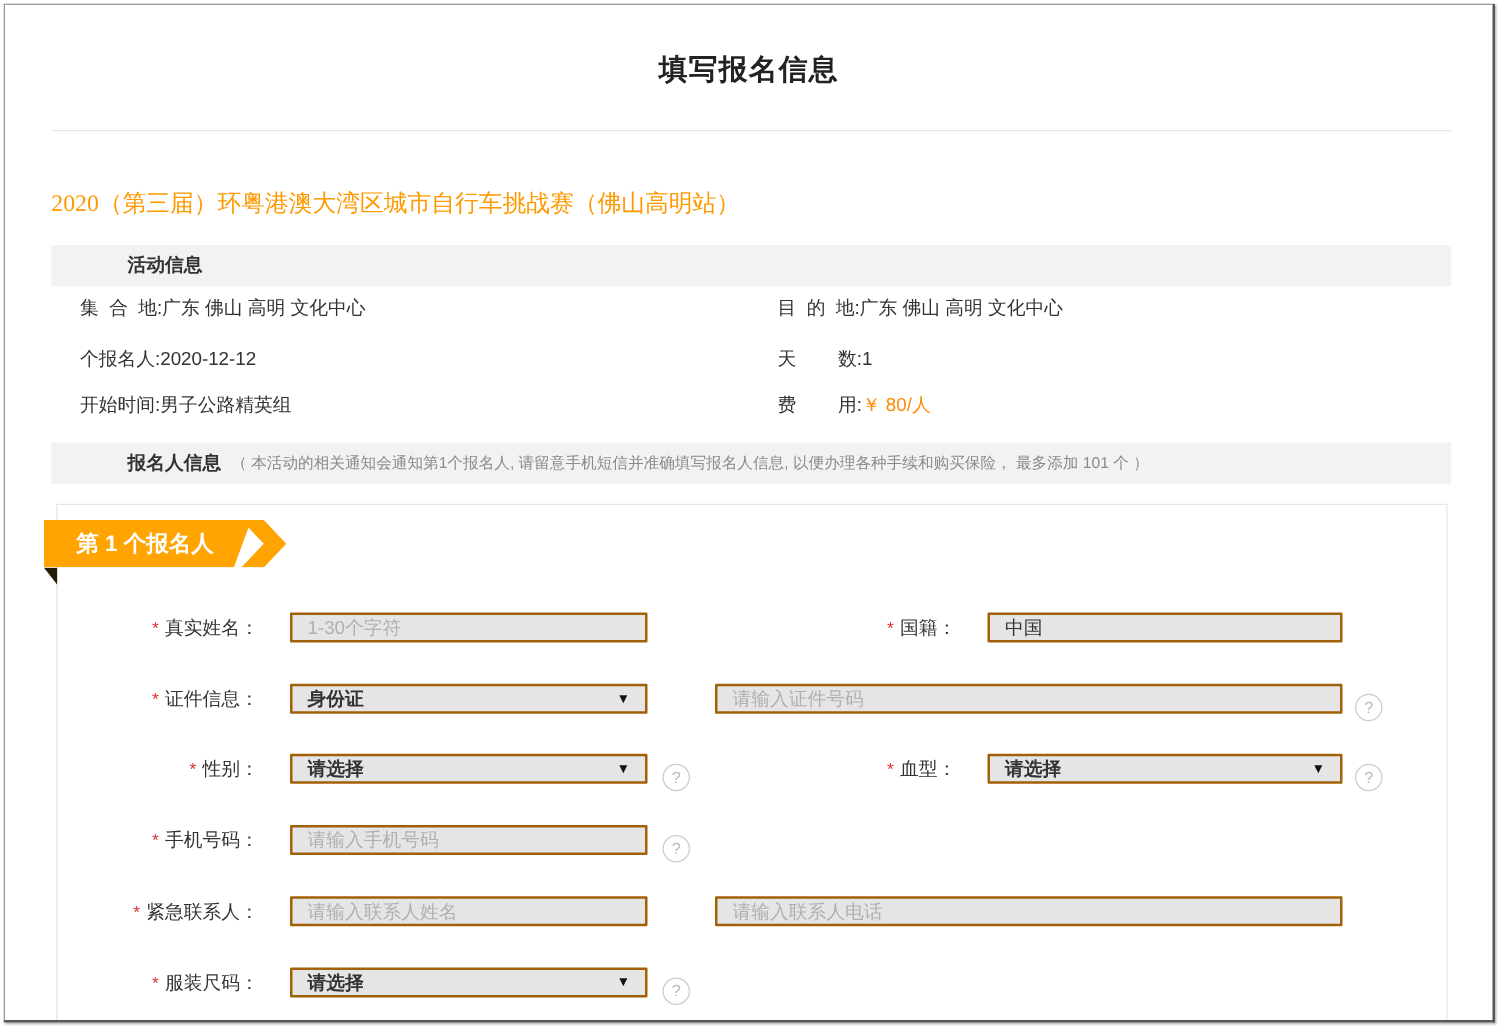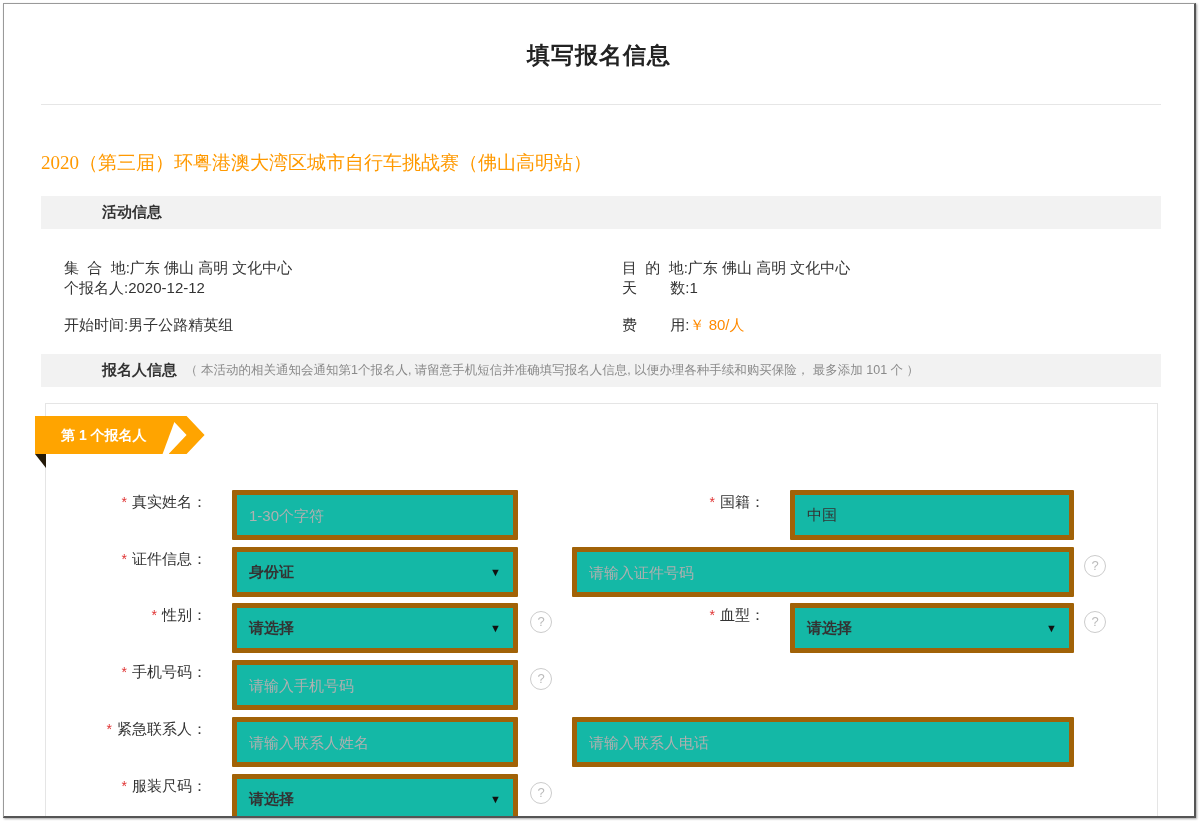--- a/index.html
+++ b/index.html
@@ -43,32 +43,32 @@
   .bar-registrants { top:350px; }
   .section-bar .bar-title { font-size:15px; font-weight:bold; color:#333;margin-left:37px; }
   .section-bar .bar-note { font-size:12.5px; color:#8a8a8a; margin-left:8px; white-space:nowrap; }
 
   .info-item { position:absolute; font-size:15px; color:#333; line-height:20px; white-space:pre; }
   .info-item .ilabel { white-space:pre; color:#333; }
   .info-item .ivalue { color:#333; }
   .info-item .ivalue.price { color:#FF8A00; }
   .col-l { left:60px; }
   .col-r { left:618px; }
-  .irow-1 { top:254px; } .irow-2 { top:274px; } .irow-3 { top:311px; }
+  .irow-1 { top:233px; } .irow-2 { top:274px; } .irow-3 { top:311px; }
 
   .panel {
     position:absolute; left:41px; top:399px; width:1113px; height:500px;
     border:1px solid #e5e5e5; background:#fff;
   }
   .ribbon {
     position:absolute; left:-11px; top:12px; height:38px; z-index:2;
     display:flex;
   }
   .ribbon-body {
-    background:#FFA400; color:#fff; font-weight:bold; font-size:14px;
+    background:#FFA400; color:#fff; font-weight:bold; font-size:18px;
     line-height:38px; padding:0 30px 0 26px; white-space:nowrap;
     clip-path:polygon(0 0, 100% 0, calc(100% - 14px) 100%, 0 100%);
   }
   .ribbon-tip {
     width:36px; height:38px; background:#FFA400; margin-left:-8px;
     clip-path:polygon(0 0, 50% 0, 100% 50%, 50% 100%, 0 100%, 50% 50%);
   }
   .ribbon-fold {
     position:absolute; left:-11px; top:50px; width:11px; height:14px;
     background:#241a08;
@@ -82,22 +82,22 @@
 
   .flabel {
     position:absolute; top:0; height:38px; line-height:24px;
     font-size:15px; color:#333; text-align:right; white-space:nowrap;
   }
   .flabel .req { color:#E03333; margin-right:5px; font-size:14px; }
   .lab-left  { left:0;   width:161px; }
   .lab-right { left:519px; width:200px; }
 
   .fctrl {
-    position:absolute; top:0; height:50px;
-    border:5px solid #a16207; background:#14b8a6; border-radius:1px;
+    position:absolute; top:0; height:24px;
+    border:2px solid #a16207; background:#e5e5e5; border-radius:1px;
     font-size:15px; color:#333;
   }
   .c-left  { left:186px; width:286px; }
   .c-right { left:744px; width:284px; }
   .c-wide  { left:526px; width:502px; }
   input.fctrl { padding:0 12px; outline:none; font-family:inherit; }
   input.fctrl::placeholder { color:#b0b0b0; opacity:1; }
   .fselect {
     display:flex; align-items:center; padding:0 12px; cursor:pointer;font-weight:bold;
   }

